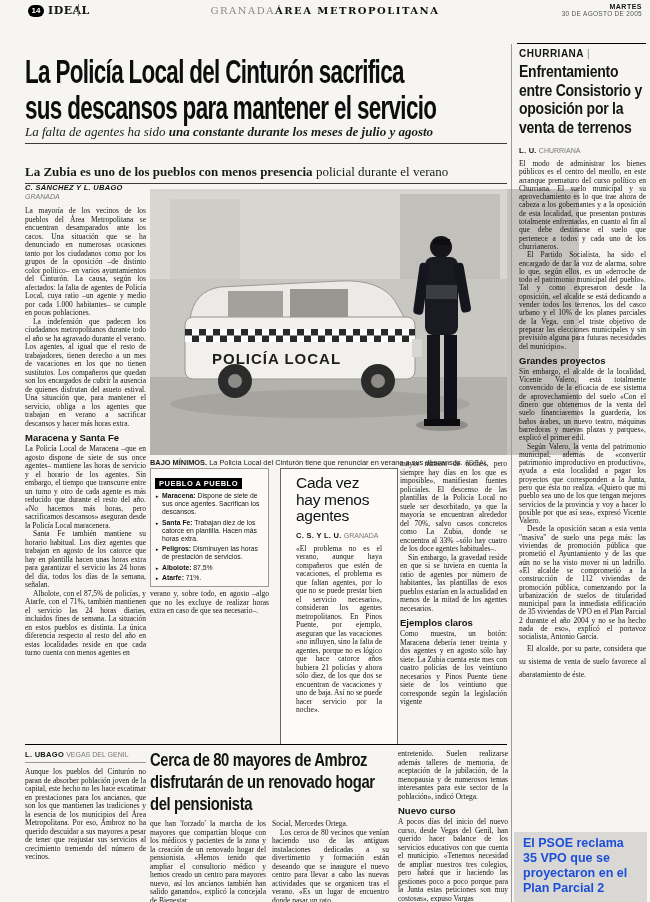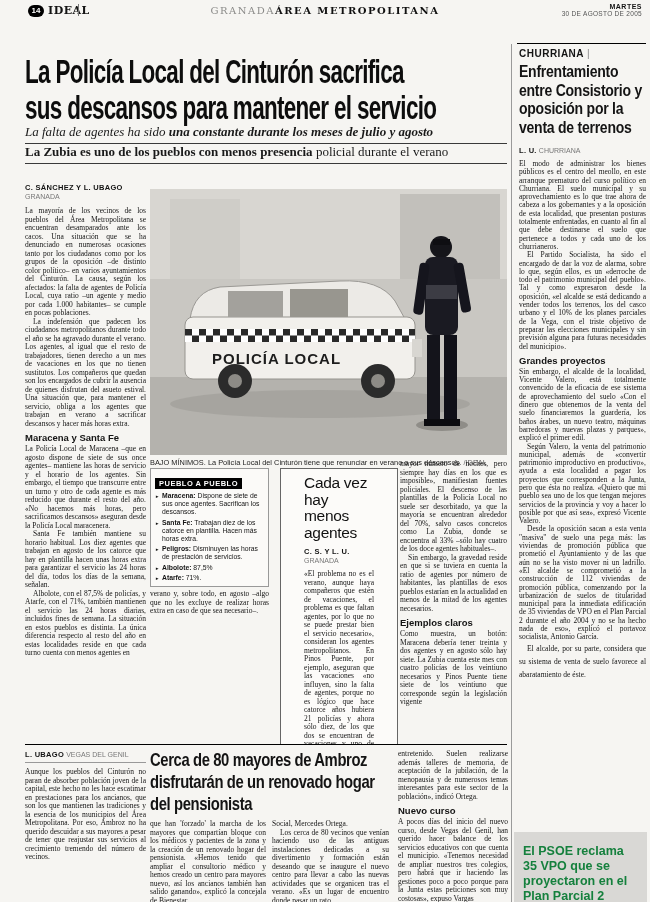--- a/index.html
+++ b/index.html
@@ -30,56 +30,56 @@
   .byline .nm{font-weight:bold;letter-spacing:.3px;}
   .byline .loc{color:#777;font-size:7px;}
 
   
   .col{overflow:hidden;}
   .col p{margin:0;font-size:7.5px;line-height:8.5px;text-align:justify;}
   .col p.ind{text-indent:8px;}
   .subhead{font:bold 9.5px/11px "Liberation Sans",sans-serif;margin:4px 0 2px 0;}
 
   
-  .photo{left:150px;top:189px;width:357px;height:266px;background:#c6c4bf;border-radius:25px;}
+  .photo{left:150px;top:189px;width:429px;height:266px;background:#c6c4bf;}
   .caption{left:150px;top:458px;width:357px;
            font:7.4px/9px "Liberation Sans",sans-serif;color:#222;}
-  .caption .lead{font-weight:normal;}
+  .caption .lead{font-weight:bold;}
   .caption .credit{color:#666;}
 
   
   .pbox{left:150px;top:468px;width:119px;border:1px solid #999;background:#fbfaf8;
         box-sizing:border-box;padding:3px 4px 4px 4px;}
   .pbox-title{display:inline-block;background:#000;color:#fff;margin-top:-9px;
         font:bold 7.5px/11px "Liberation Sans",sans-serif;letter-spacing:.5px;padding:0 4px;}
   .pbox-item{font:6.8px/8.2px "Liberation Sans",sans-serif;text-align:left;
         margin-top:2px;padding-left:7px;position:relative;}
   .pbox-item::before{content:"►";position:absolute;left:0;top:1px;font-size:4.5px;}
   .pbox-item .nm{font-weight:bold;}
 
   
   .qbox{left:280px;top:468px;width:118px;height:277px;border:1px solid #666;
-        box-sizing:border-box;padding:6px 23px;background:#fcfbf9;overflow:hidden;}
+        box-sizing:border-box;padding:6px 15px;background:#fcfbf9;overflow:hidden;}
   .qbox-title{font:15.5px/16.5px "Liberation Sans",sans-serif;letter-spacing:-.3px;color:#111;}
   .qbox .byline{margin:6px 0 5px 0;}
 
   
   .rule-h{background:#000;height:1px;}
   .bhl{white-space:normal;font:bold 19px/22px "Liberation Sans",sans-serif;
        letter-spacing:-.5px;transform:scaleX(.78);transform-origin:0 0;width:316px;}
 
   
   .v-rule{left:511px;top:44px;width:1px;height:858px;background:#9a9a9a;}
   .sb-toprule{left:517px;top:43px;width:129px;height:1px;background:#000;}
   .kicker{left:519px;top:48px;font:bold 10px/12px "Liberation Sans",sans-serif;letter-spacing:.5px;}
   .kicker .pipe{font-weight:normal;color:#888;}
   .sb-hl{left:519px;top:62px;width:153px;font:bold 16.5px/18.5px "Liberation Sans",sans-serif;
          letter-spacing:-.3px;transform:scaleX(.85);transform-origin:0 0;}
   .sb-box{left:514px;top:832px;width:133px;height:70px;background:#d9d8d5;box-sizing:border-box;
-          padding:12px 9px;font:bold 12.5px/15px "Liberation Sans",sans-serif;color:#15803d;}
+          padding:4px 9px;font:bold 12.5px/15px "Liberation Sans",sans-serif;color:#1d4ed8;}
 </style>
 </head>
 <body>
 
 <div class="abs pagenum">14</div>
 <div class="abs brand">IDEAL</div>
 <div class="abs brand-bar"></div>
 <div class="abs section">
   <span class="lt">GRANADA</span><span class="bd">ÁREA METROPOLITANA</span>
 </div>
@@ -89,25 +89,25 @@
 </div>
 
 <div class="abs" style="left:25px;top:54px;">
   <div class="hl-line">La Policía Local del Cinturón sacrifica</div>
   <div class="hl-line">sus descansos para mantener el servicio</div>
 </div>
 
 <div class="abs deck" style="top:124px;font-style:italic;">
   <span>La falta de agentes ha sido </span><b>una constante durante los meses de julio y agosto</b>
 </div>
-<div class="abs deck" style="top:144px;">
+<div class="abs deck" style="top:164px;">
   <b>La Zubia es uno de los pueblos con menos presencia</b><span> policial durante el verano</span>
 </div>
 
-<div class="abs byline" style="left:25px;top:183px;">
+<div class="abs byline" style="left:25px;top:183px;font-style:italic;">
   <div class="nm">C. SÁNCHEZ Y L. UBAGO</div>
   <div class="loc">GRANADA</div>
 </div>
 
 <div class="abs photo">
   <svg width="357" height="266" viewBox="0 0 357 266">
     <rect x="0" y="0" width="357" height="266" fill="#c9c7c2"></rect>
     <rect x="0" y="0" width="357" height="90" fill="#d8d6d1"></rect>
     <rect x="20" y="10" width="70" height="80" fill="#cfcdc8"></rect>
     <rect x="250" y="5" width="100" height="85" fill="#c2c0bb"></rect>

